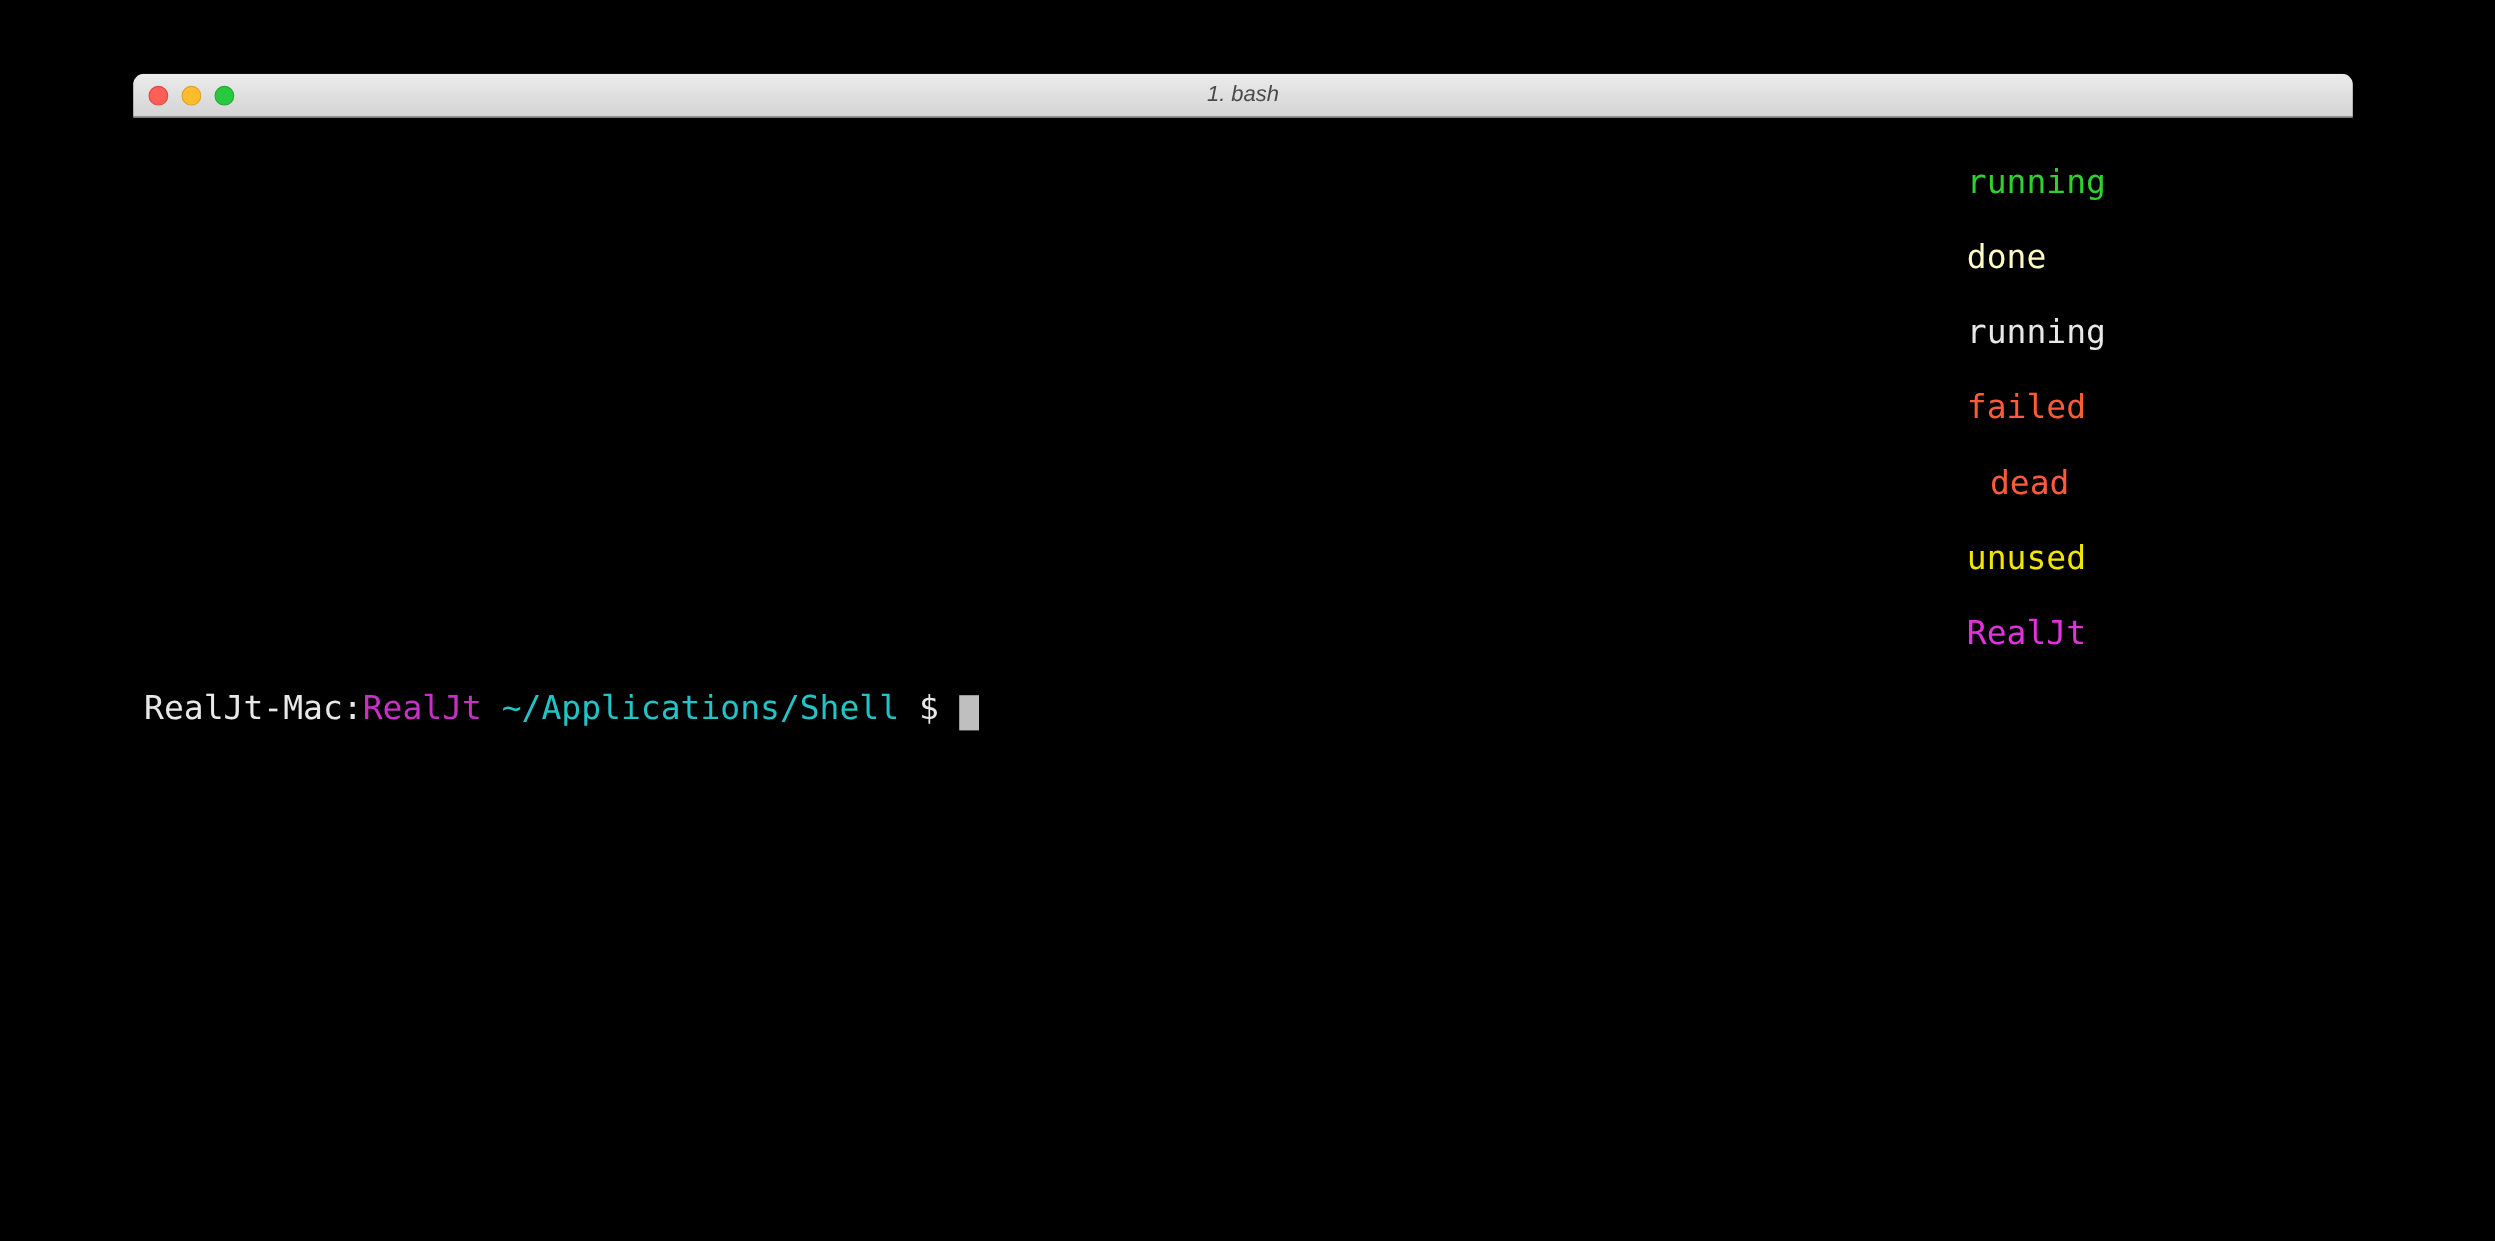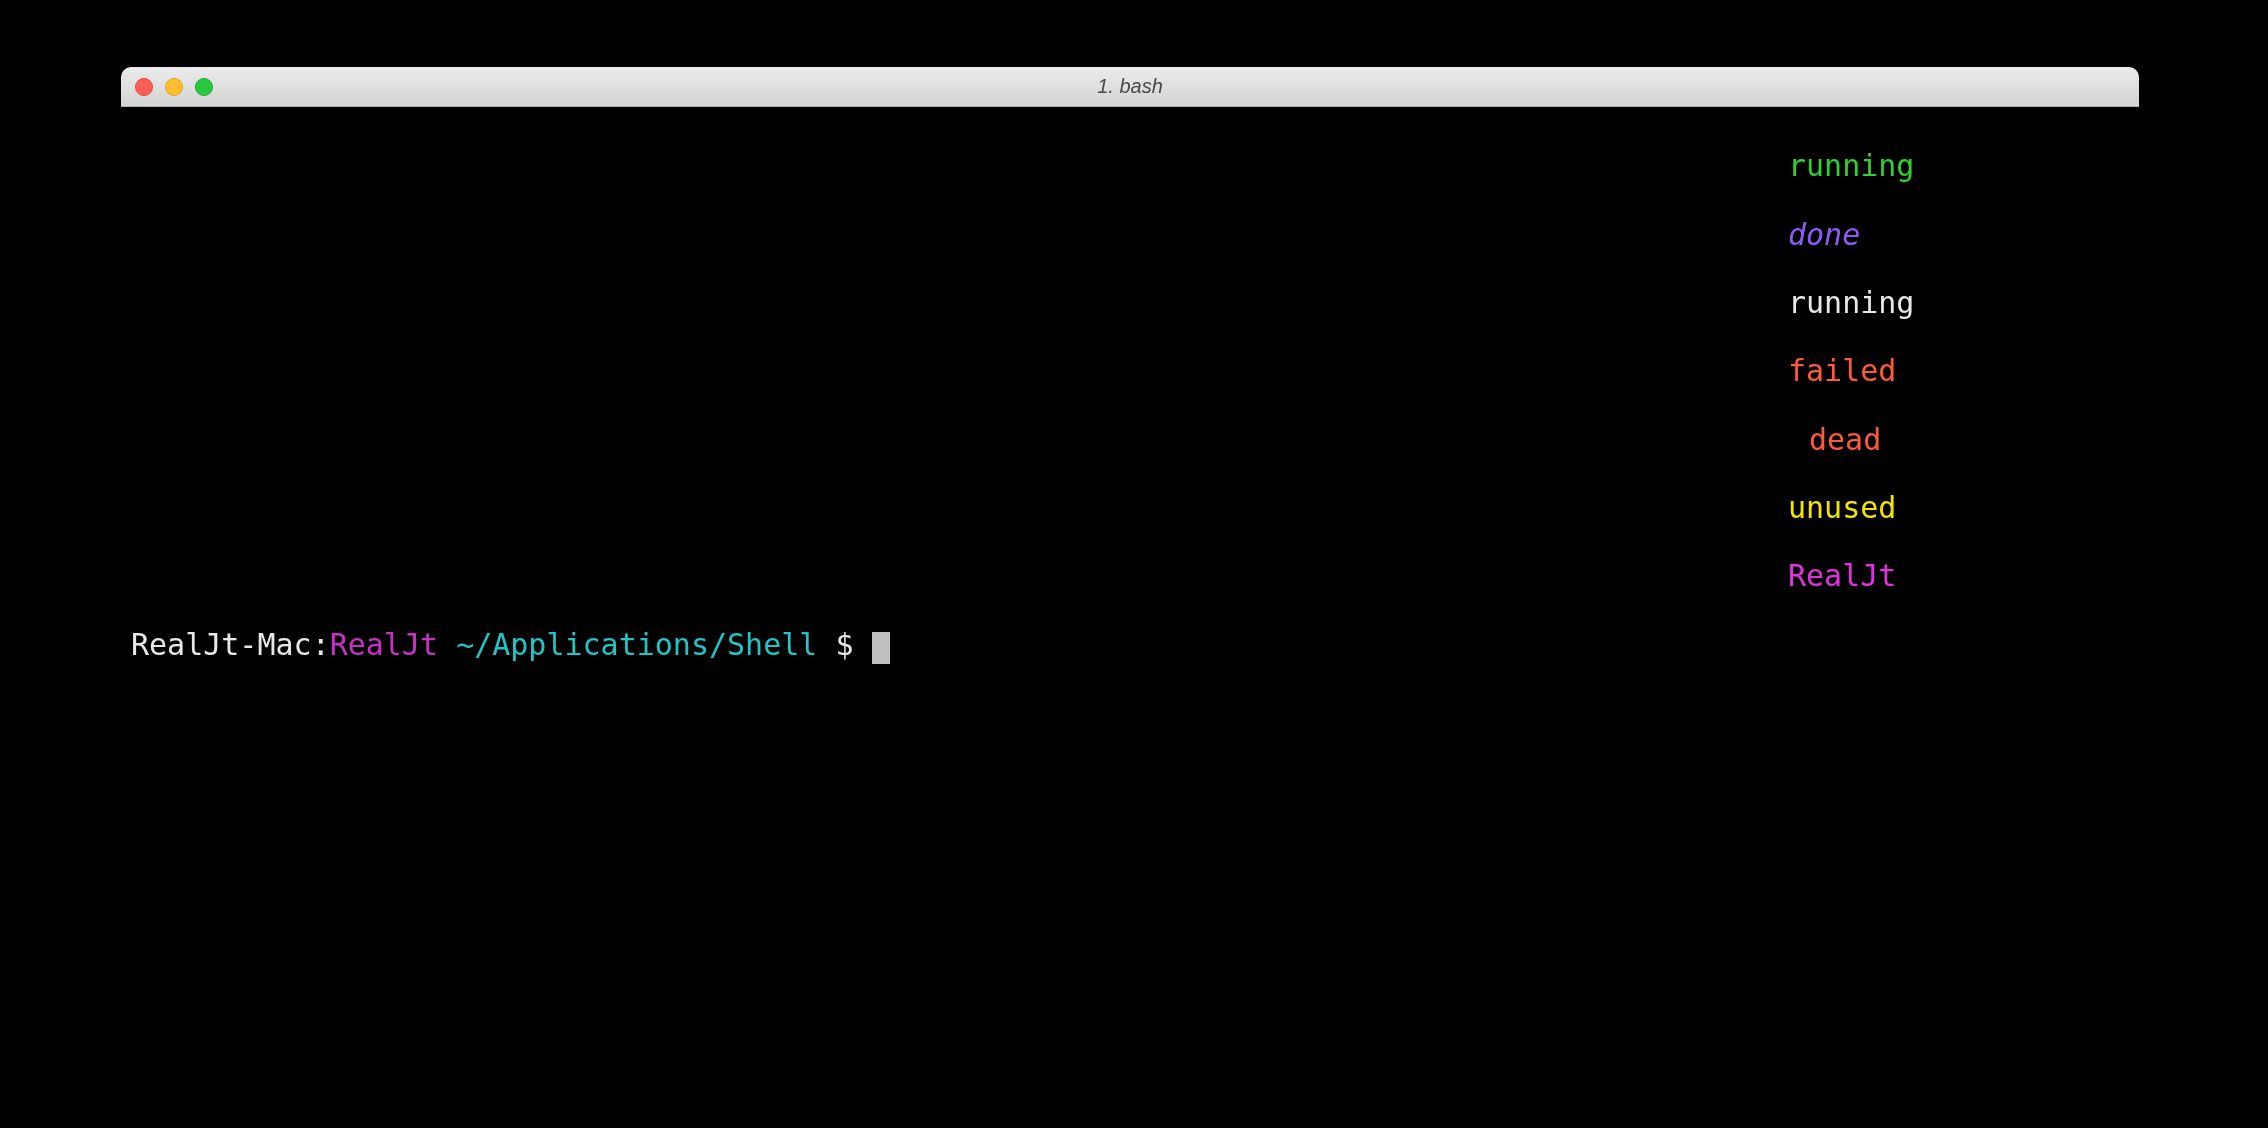--- a/index.html
+++ b/index.html
@@ -66,21 +66,21 @@
       text-align: left;
       padding-left: 1657px;
     }
     .host    { color: #e8e8e8; }
     .colon   { color: #e8e8e8; }
     .user    { color: #c930c7; }
     .path    { color: #20c5c8; }
     .dollar  { color: #e8e8e8; }
     .cmd     { color: #e8e8e8; }
     .st-running { color: #2fd12f; }
-    .st-done    { color: #8b5cf6; font-style: italic; }
+    .st-done    { color: #fef9c3; }
     .st-unused  { color: #e8e8e8; }
     .st-failed  { color: #ff5b3a; }
     .st-dead    { color: #ff5b3a; margin-left: 21px; }
     .st-unknown { color: #f2e600; }
     .st-realjt  { color: #e232e0; }
     .cursor {
       display: inline-block;
       width: 18px;
       height: 32px;
       background: #bfbfbf;

